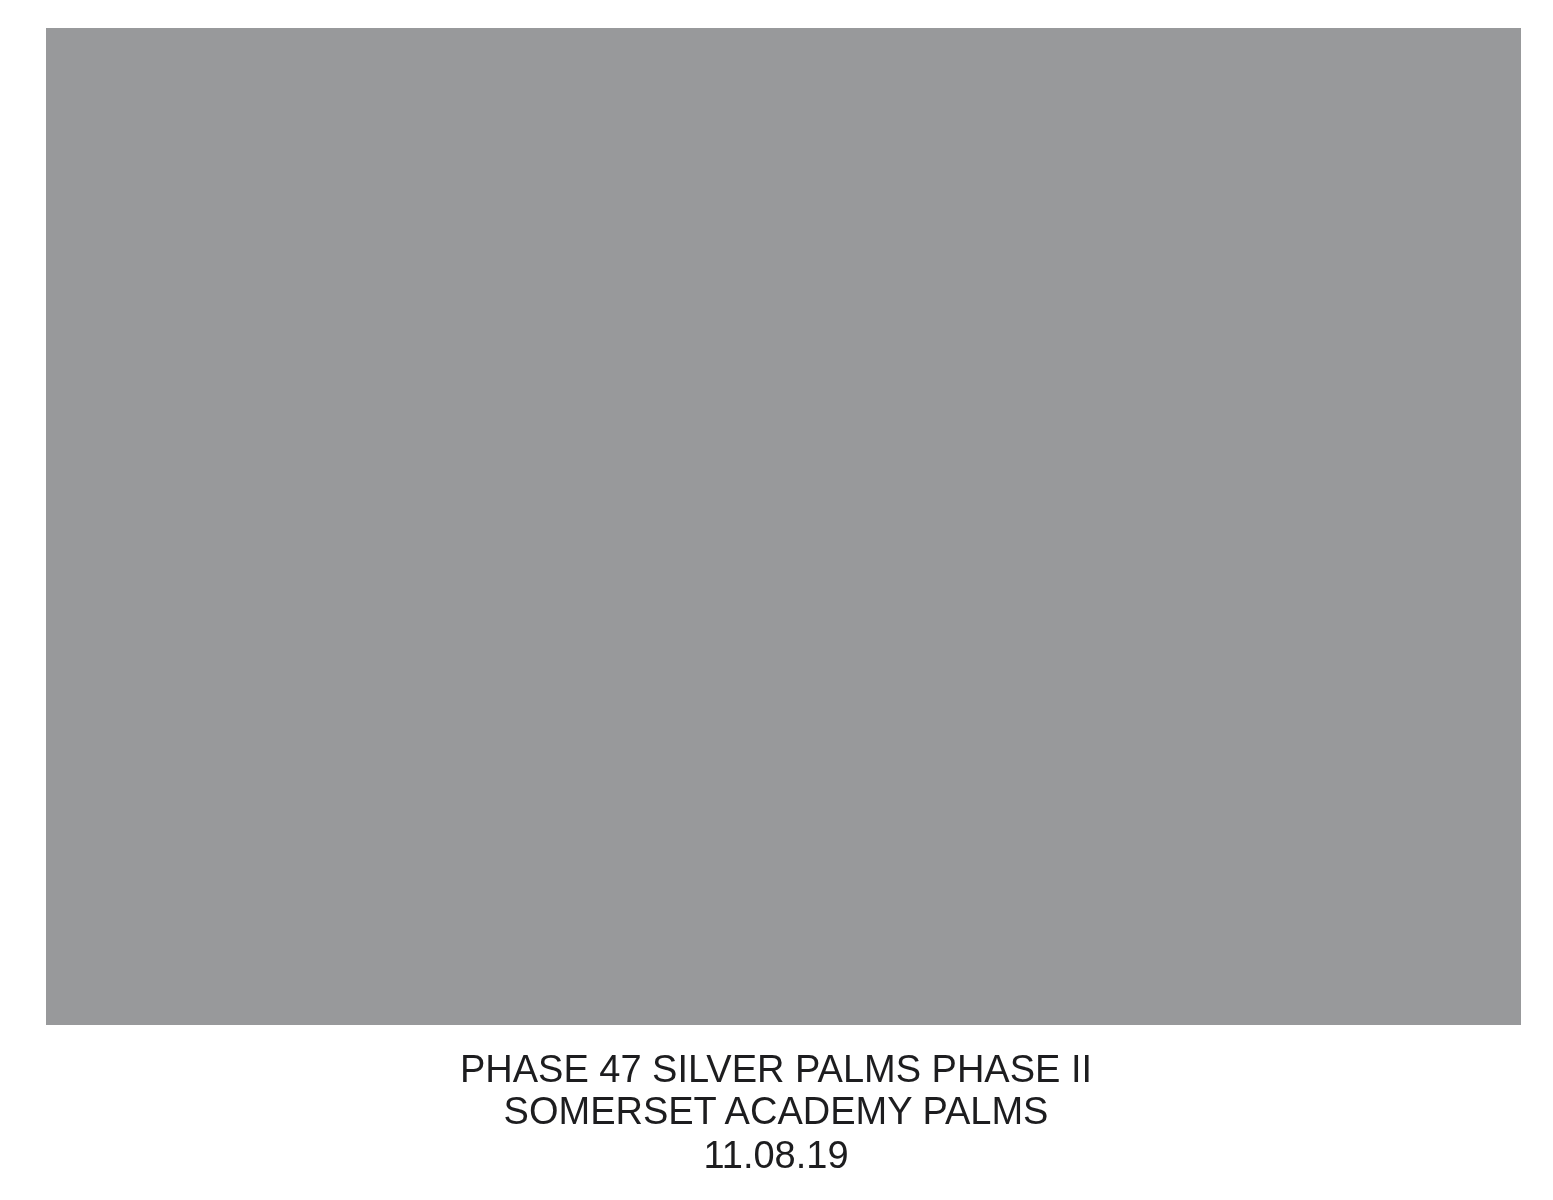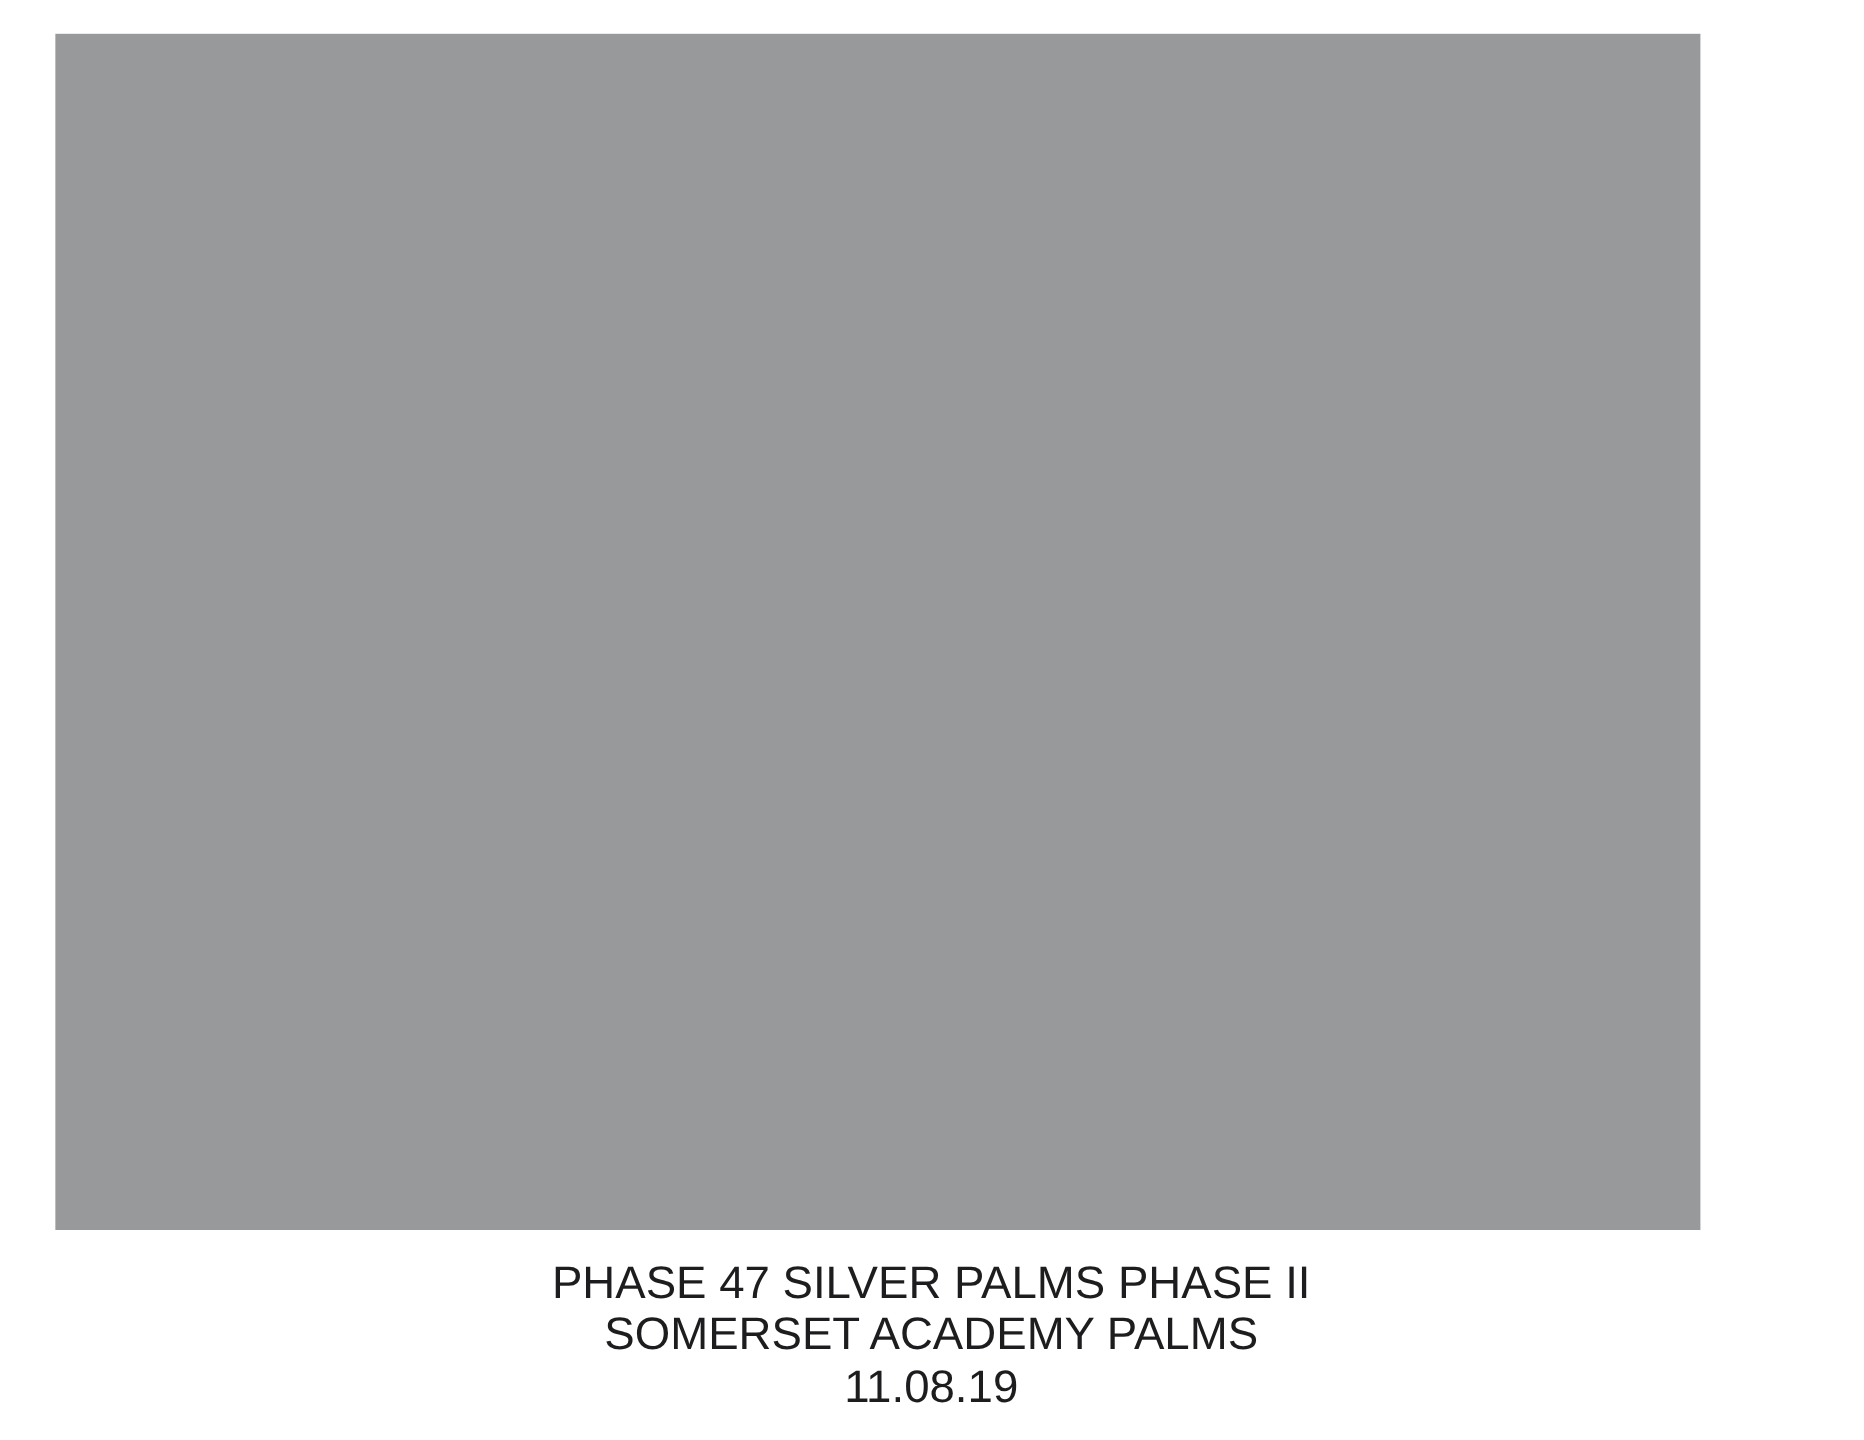--- a/index.html
+++ b/index.html
@@ -1,16 +1,16 @@
 <!DOCTYPE html>
 <html><head>
 <meta charset="utf-8">
 <style>
   html,body{margin:0;padding:0;background:#ffffff;}
-  .page{position:relative;width:1417px;height:1200px;background:#ffffff;overflow:hidden;font-family:"Liberation Sans", sans-serif;}
+  .page{position:relative;width:1553px;height:1200px;background:#ffffff;overflow:hidden;font-family:"Liberation Sans", sans-serif;}
 </style>
 </head>
 <body>
 <div class="page">
 <svg width="1553" height="1200" viewBox="0 0 1553 1200" xmlns="http://www.w3.org/2000/svg">
 <defs>
   <clipPath id="ph">
           <rect x="46" y="28" width="1475" height="997"></rect>
         </clipPath>
 </defs>

